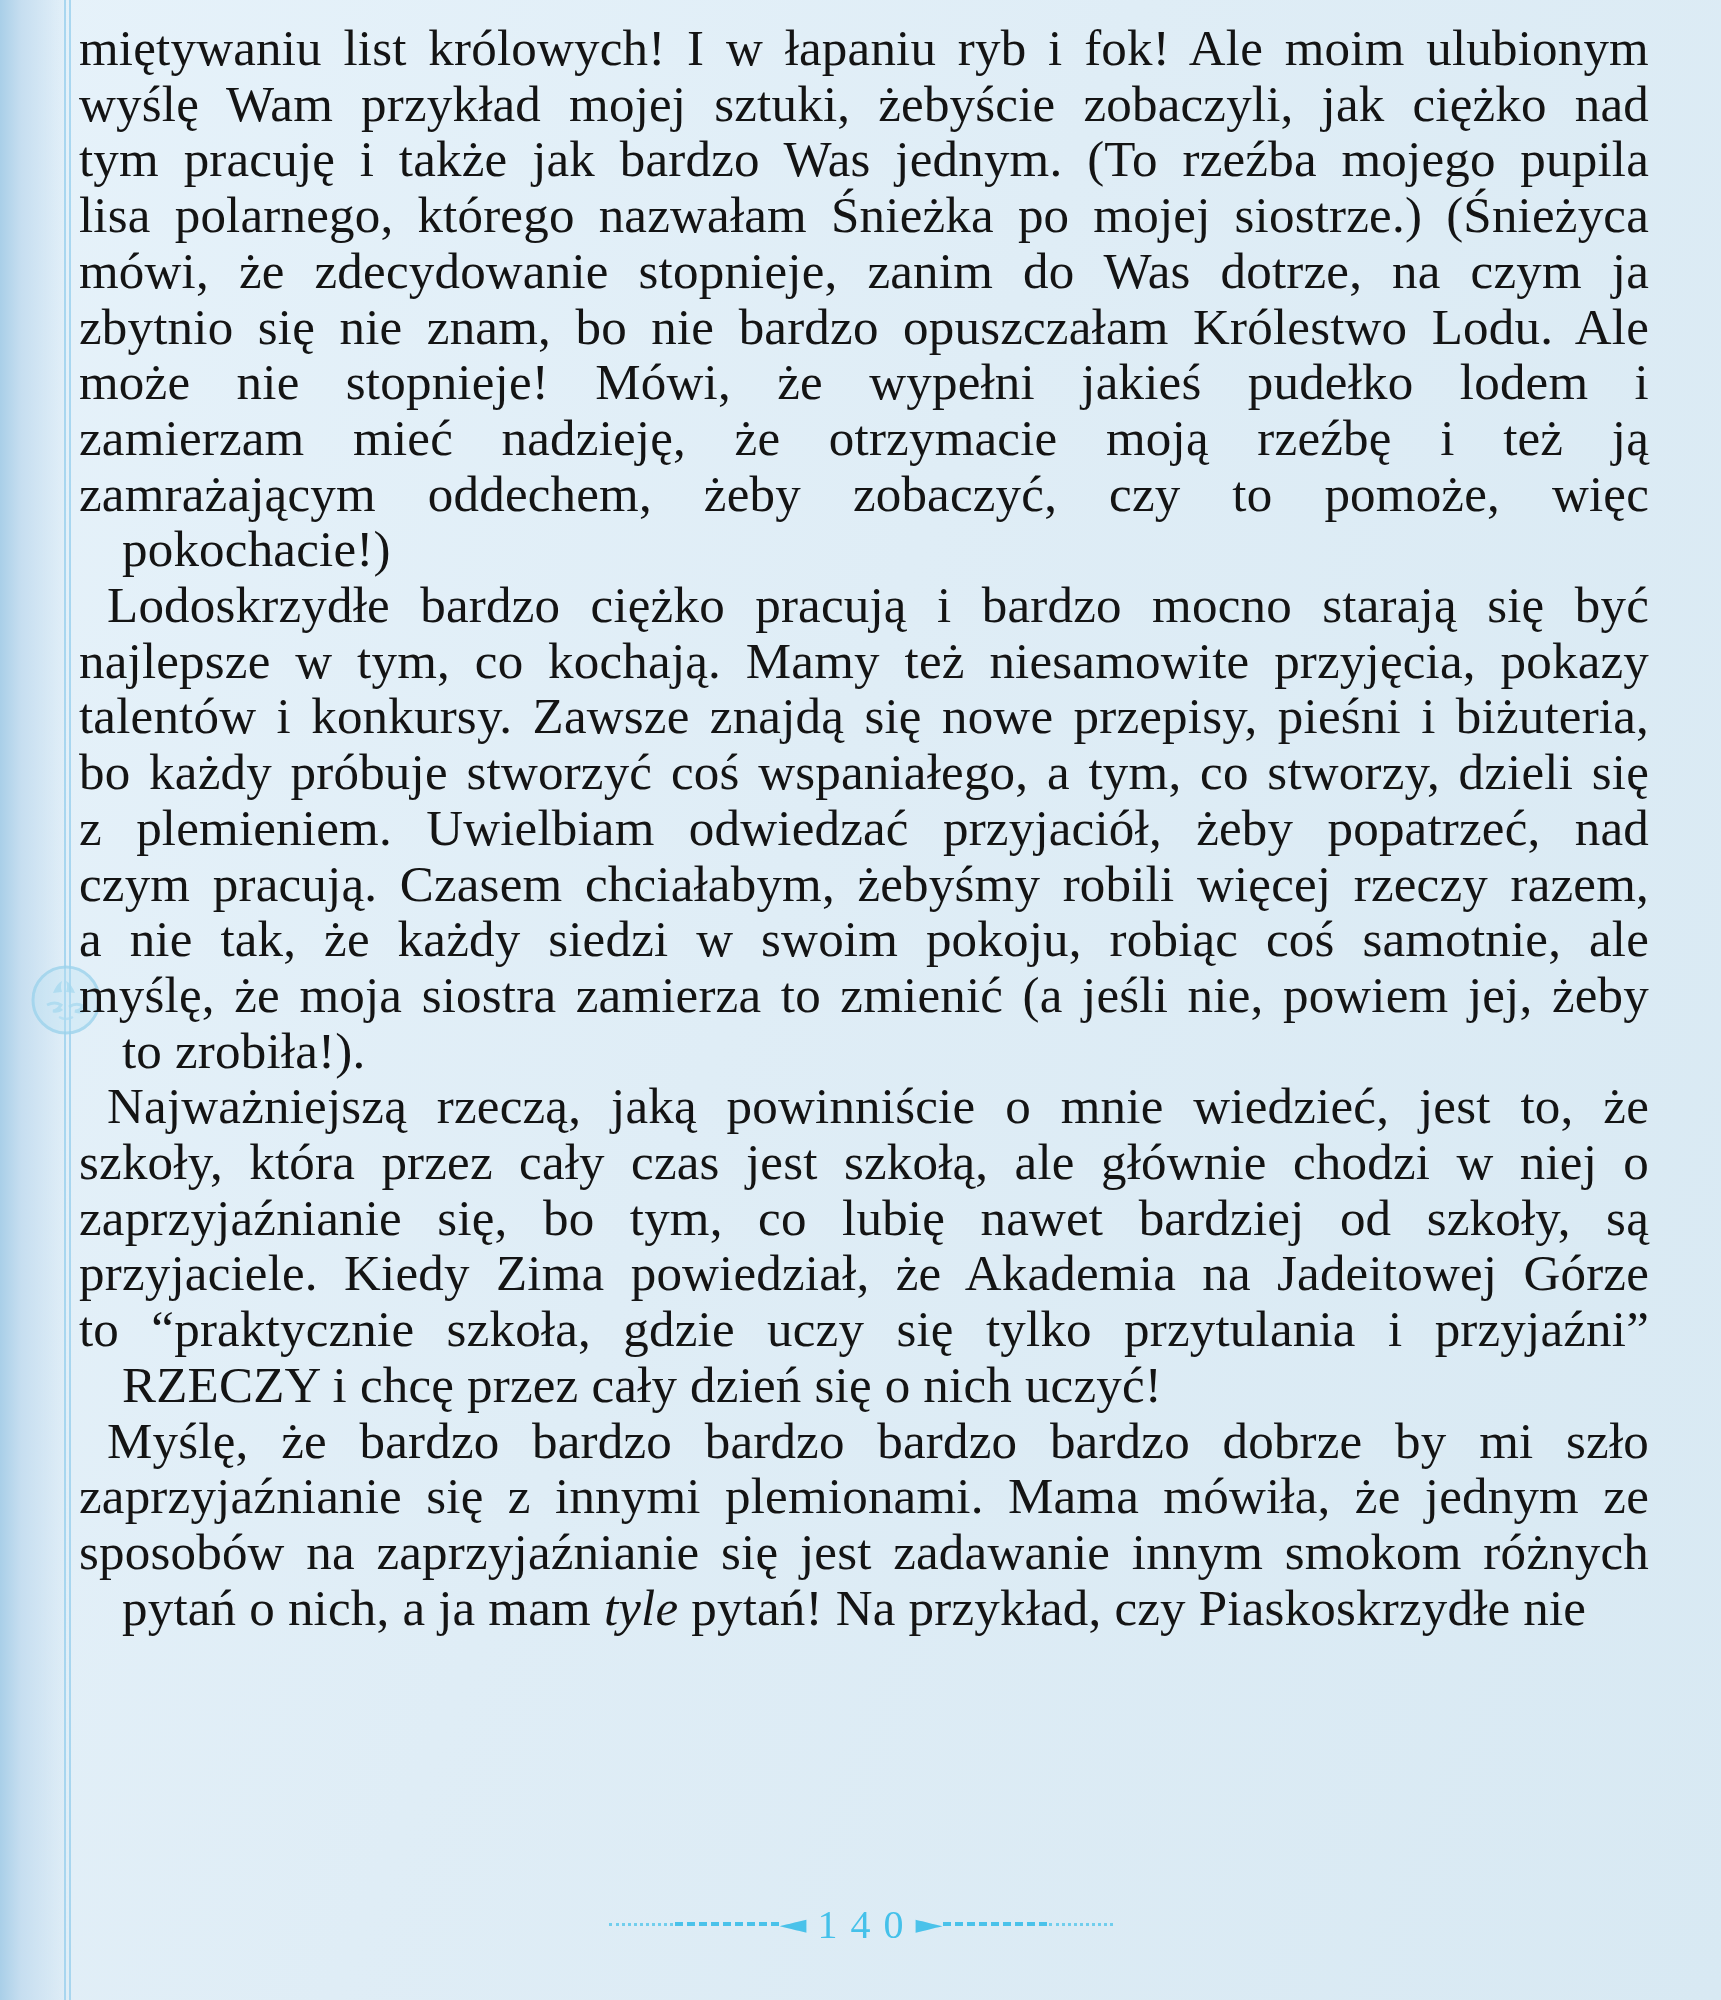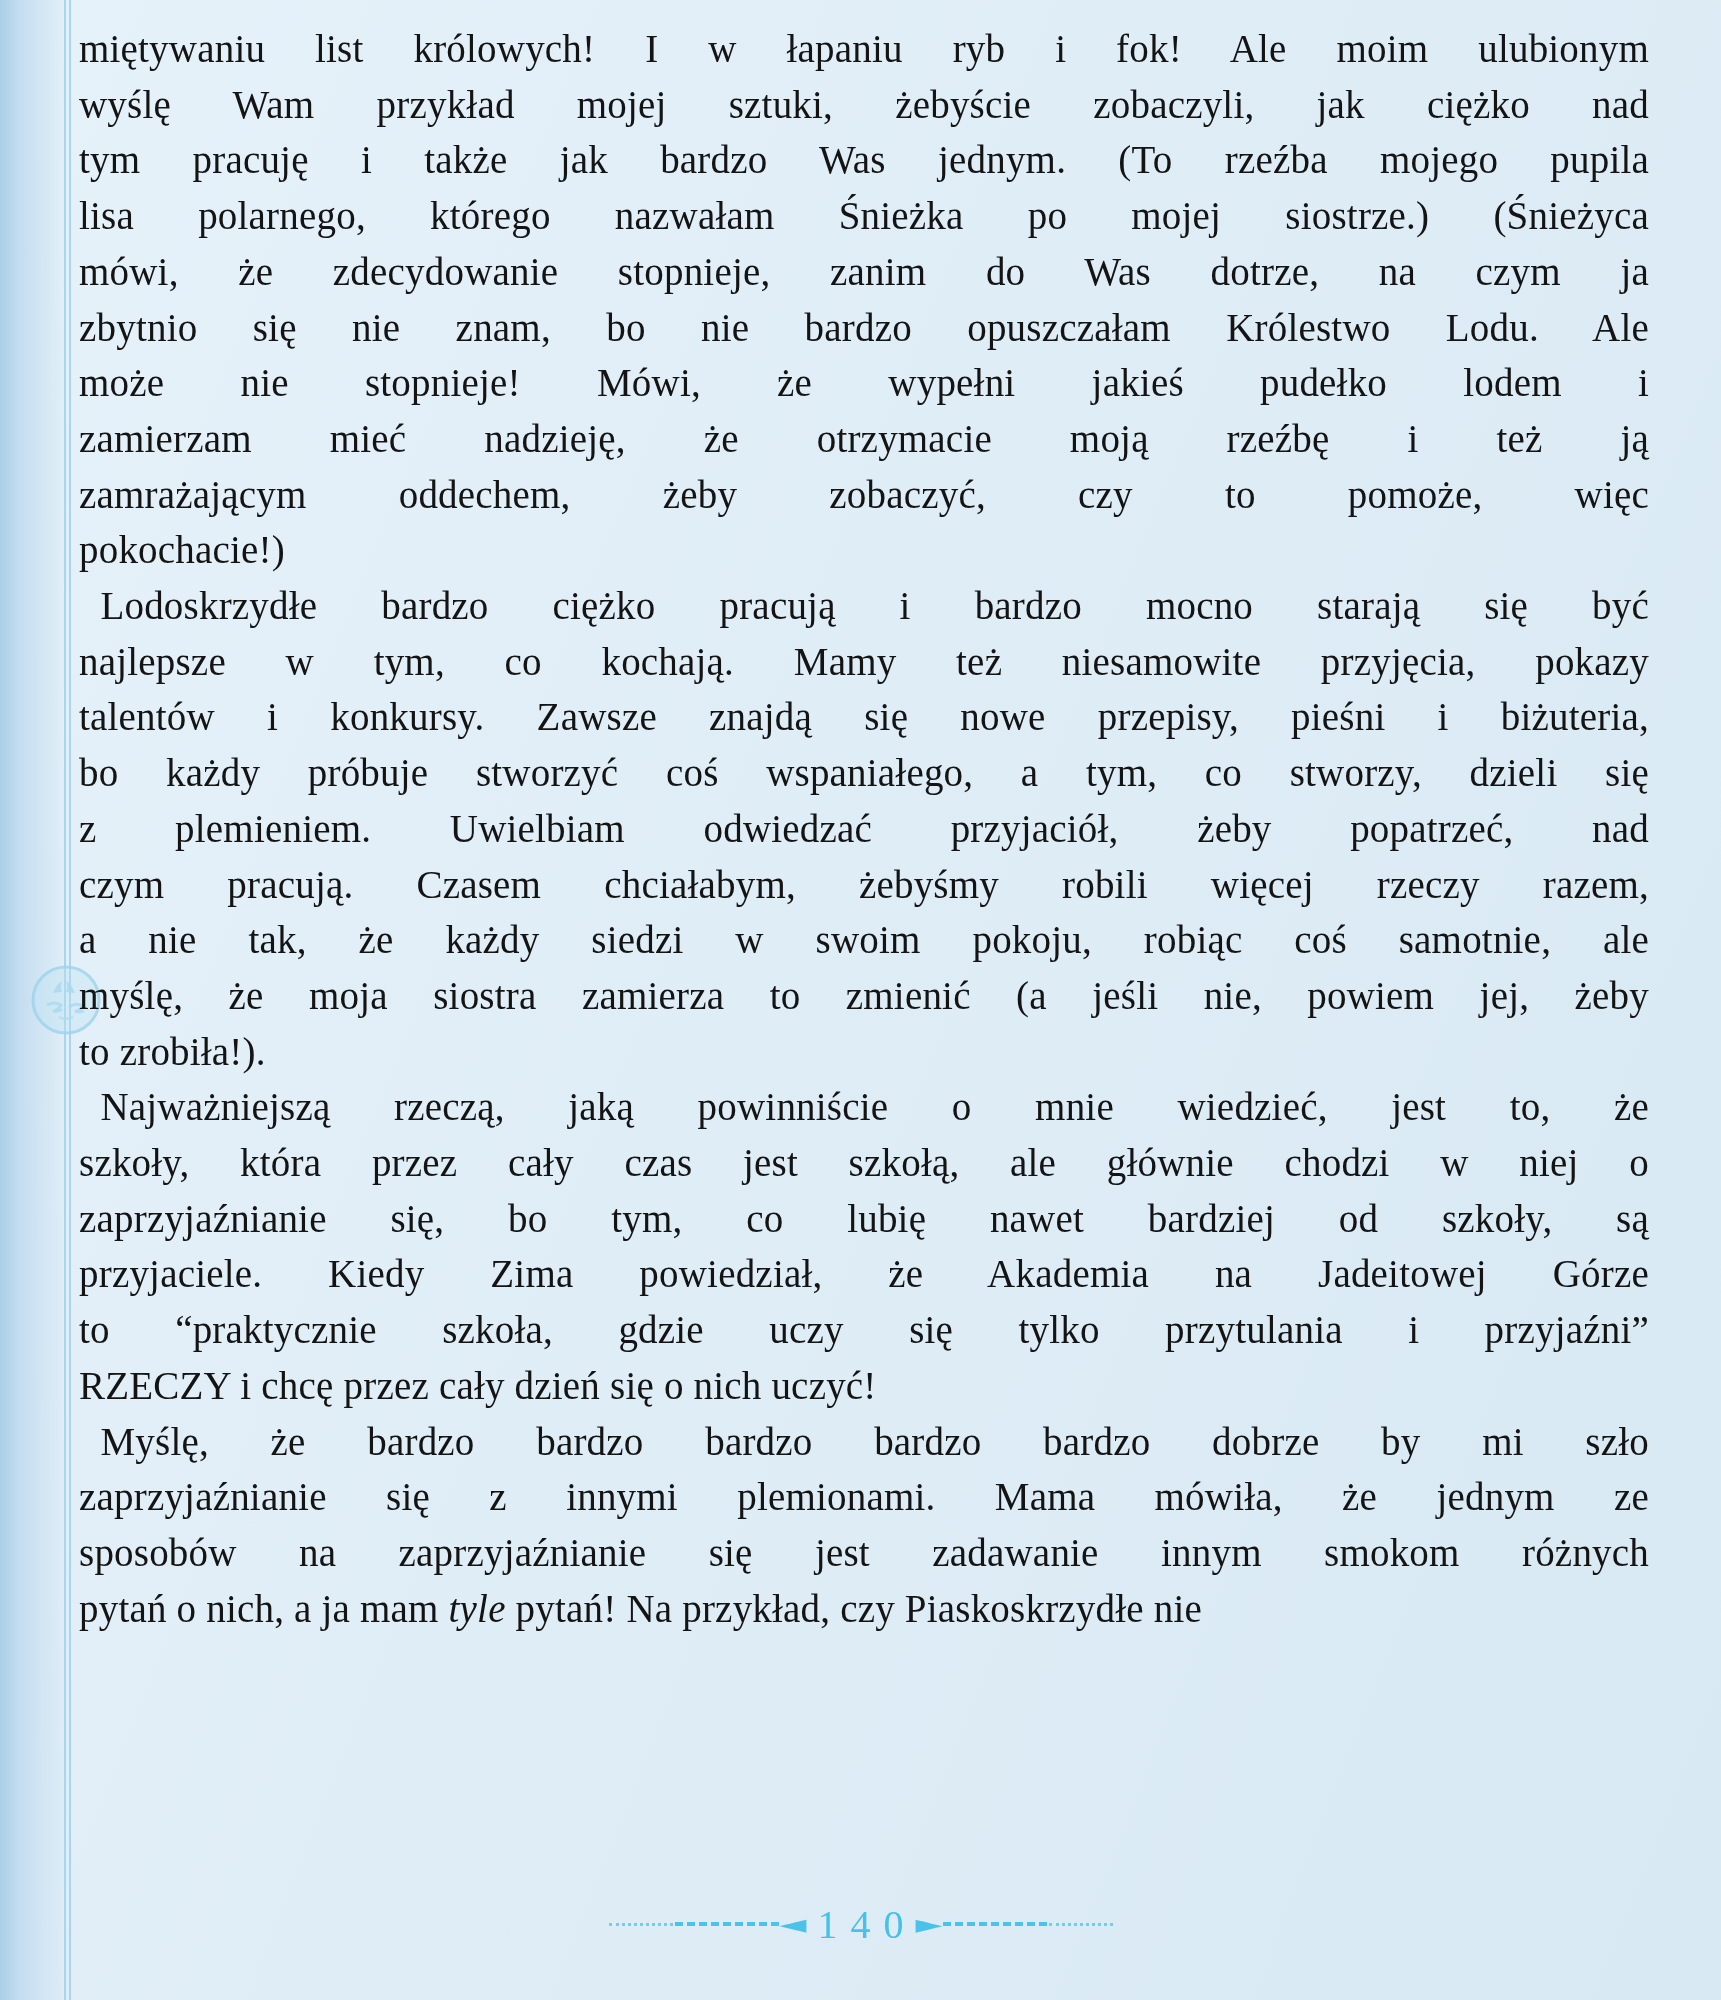--- a/index.html
+++ b/index.html
@@ -28,28 +28,28 @@
   
   .crest {
     position: absolute; left: 29px; top: 963px; width: 74px; height: 74px;
     opacity: 0.8;
     pointer-events: none;
   }
   .page-text {
     position: absolute; left: 79px; right: 72px; top: 21px;
   }
   .line {
-    font-size: 39px;
+    font-size: 51px;
     line-height: 55.7px;
     text-align: justify;
     text-align-last: justify;
     white-space: normal;
     letter-spacing: 0.2px;
   }
-  .line.para-end { text-align-last: left; }
+  .line.para-end { text-align-last: left; margin-left: 43px; }
   .line.indent { text-indent: 0.55em; }
   .line i { font-style: italic; }
   
   .footer {
     position: absolute; left: 0; right: 0; top: 1898px; height: 52px;
     display: flex; justify-content: center; align-items: center;
     color: #4ac2ea;
   }
   .orn { display: inline-block; height: 0; }
   .orn.dotted { width: 64px; border-top: 3px dotted #5ec9ec; opacity: 0.85; }

